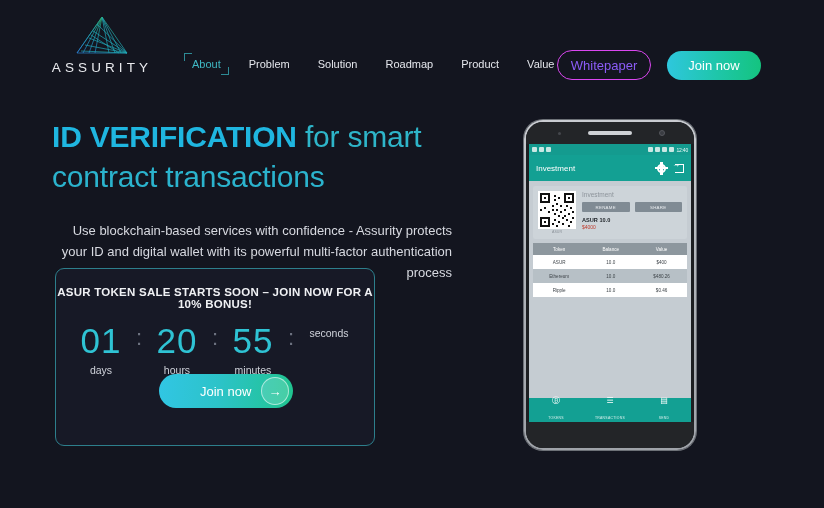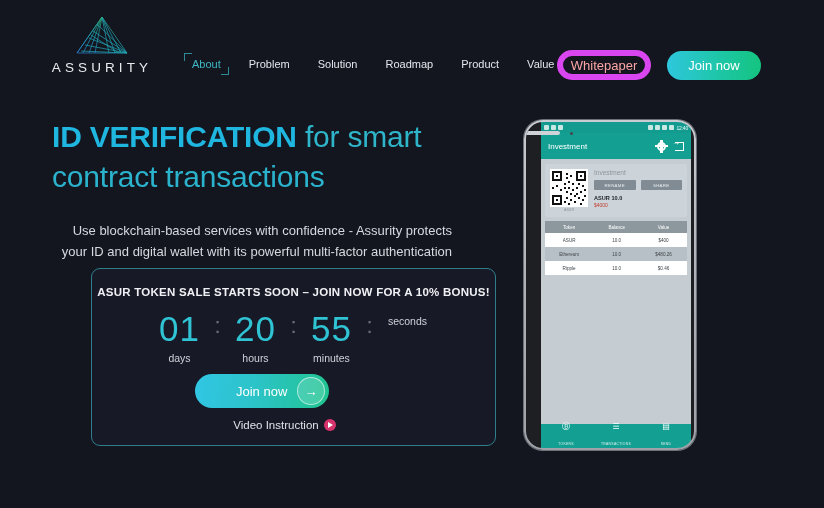--- a/index.html
+++ b/index.html
@@ -60,24 +60,24 @@
     border-width: 1px 0 0 1px;
   }
   .nav-item.active::after {
     right: 6px; bottom: -1px;
     border-width: 0 1px 1px 0;
   }
 
   .btn-whitepaper {
     position: absolute; left: 557px; top: 50px;
     width: 94px; height: 30px;
-    border: 6px solid #d946ef;
+    border: 1px solid #d946ef;
     border-radius: 16px;
     background: transparent;
-    color: #fca5a5;
+    color: #8b5cf6;
     font-size: 13px;
     font-family: "Liberation Sans", sans-serif;
     cursor: pointer;
   }
   .btn-joinnow-top {
     position: absolute; left: 667px; top: 51px;
     width: 94px; height: 29px;
     border: none;
     border-radius: 15px;
     background: linear-gradient(90deg, #2ec7dd 0%, #1ec6a8 55%, #14c47f 100%);
@@ -112,25 +112,24 @@
     font-size: 13px;
     line-height: 1.62;
     color: #d7d9e0;
     width: 400px;
     text-align: right;
   }
 
   
   .countdown-box {
     position: absolute; left: 55px; top: 268px;
-    width: 405px; height: 178px;
+    width: 320px; height: 178px;
     border: 1px solid #2d7f8c;
     border-radius: 9px;
     background: #171926;
-    margin-left: 36px;
   }
   .cd-title {
     margin-top: 17px;
     text-align: center;
     font-size: 11.5px;
     font-weight: bold;
     letter-spacing: 0.25px;
     color: #f0f1f4;
   }
   .cd-timer {
@@ -215,21 +214,21 @@
     background: linear-gradient(180deg,#c9ccd1 0%, #aeb2b8 50%, #9fa3a9 100%);
     border-radius: 19px;
     padding: 2px;
     box-shadow: 0 0 0 1px #6d7177;
   }
   .phone-inner {
     width: 100%; height: 100%;
     background: #1d1f22;
     border-radius: 17px;
     overflow: hidden;
-    display: flex; flex-direction: row; padding-left: 12px;
+    display: flex; flex-direction: column;
   }
   .phone-bezel-top {
     height: 22px;
     background: #232528;
     position: relative;
     flex: none;
   }
   .speaker {
     position: absolute; left: 50%; top: 9px;
     transform: translateX(-50%);
@@ -454,23 +453,20 @@
       <div class="cd-unit">
         <div class="cd-lab">seconds</div>
       </div>
     </div>
 
     <button class="cta-join">
       <span>Join now</span>
       <span class="arrow-circ">→</span>
     </button>
 
-    <div class="video-link">
-      <span>Video Instruction</span><span class="play-dot"></span>
-    </div>
   </div>
 
   <div class="phone">
     <div class="phone-inner">
 
       <div class="phone-bezel-top">
         <div class="sensor"></div>
         <div class="speaker"></div>
         <div class="cam"></div>
       </div>

